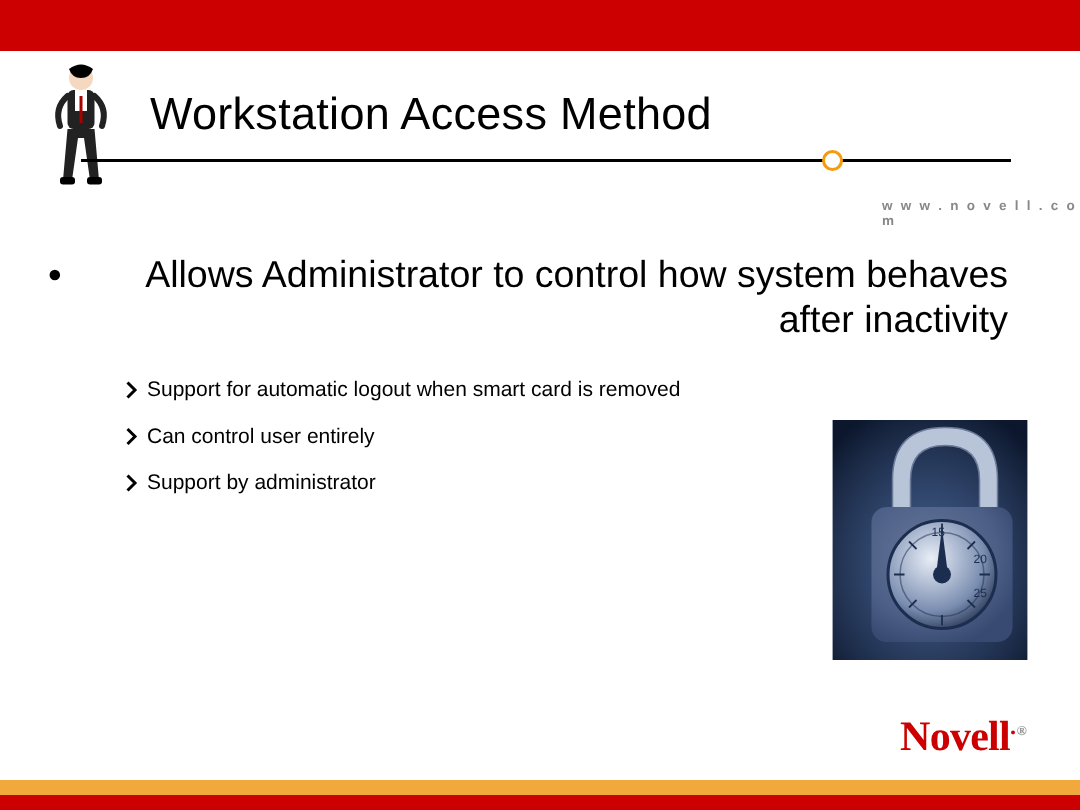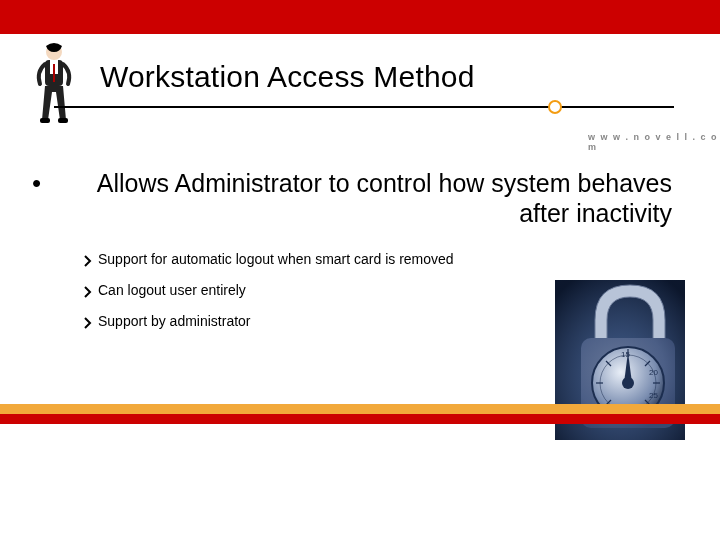--- a/index.html
+++ b/index.html
@@ -1,17 +1,17 @@
 <!DOCTYPE html>
 <html><head>
 <meta charset="utf-8">
 <style>
   * { margin: 0; padding: 0; box-sizing: border-box; }
   html, body { width: 720px; height: 540px; overflow: hidden; font-family: "Trebuchet MS", "Segoe UI", Verdana, sans-serif; background: #fff; }
-  .slide { width: 720px; height: 424px; position: relative; background: #fff; }
+  .slide { width: 720px; height: 540px; position: relative; background: #fff; }
   .top-stripe { position: absolute; top: 0; left: 0; width: 720px; height: 34px; background: #CC0000; }
   .title-area { position: absolute; top: 60px; left: 0; width: 720px; }
   .mascot { position: absolute; top: 42px; left: 30px; width: 48px; height: 88px; }
   .title-text { position: absolute; left: 100px; top: 0; font-size: 30px; font-weight: 400; color: #000; letter-spacing: 0.2px; }
   .title-rule { position: absolute; top: 46px; left: 54px; width: 620px; height: 0; border-top: 2px solid #000; }
   .title-dot { position: absolute; top: 40px; left: 548px; width: 14px; height: 14px; border: 2.5px solid #F39C12; border-radius: 50%; background: #fff; }
   .website { position: absolute; top: 72px; left: 588px; font-size: 9px; letter-spacing: 1.5px; color: #888; font-weight: bold; }
   .content { position: absolute; top: 168px; left: 32px; width: 640px; }
   .bullet-l1 { display: flex; align-items: flex-start; margin-bottom: 18px; }
   .bullet-l1 .dot { font-size: 26px; line-height: 30px; margin-right: 8px; color: #000; }
@@ -66,21 +66,21 @@
       <div class="bullet-l2">
         <span class="arrow"><svg width="8" height="12" viewBox="0 0 8 12">
               <path d="M1 1 L6 6 L1 11" fill="none" stroke="#000" stroke-width="2"></path>
             </svg></span>
         <span class="txt">Support for automatic logout when smart card is removed</span>
       </div>
       <div class="bullet-l2">
         <span class="arrow"><svg width="8" height="12" viewBox="0 0 8 12">
               <path d="M1 1 L6 6 L1 11" fill="none" stroke="#000" stroke-width="2"></path>
             </svg></span>
-        <span class="txt">Can logout user entirely</span>
+        <span class="txt">Can control user entirely</span>
       </div>
       <div class="bullet-l2">
         <span class="arrow"><svg width="8" height="12" viewBox="0 0 8 12">
               <path d="M1 1 L6 6 L1 11" fill="none" stroke="#000" stroke-width="2"></path>
             </svg></span>
         <span class="txt">Support by administrator</span>
       </div>
     </div>
   </div>
 
@@ -116,19 +116,22 @@
         <line x1="51" y1="81" x2="56" y2="86"></line>
       </g>
       <text x="94" y="95" font-size="8" fill="#1C2E50" font-family="Arial">20</text>
       <text x="94" y="118" font-size="8" fill="#1C2E50" font-family="Arial">25</text>
       <text x="66" y="77" font-size="8" fill="#1C2E50" font-family="Arial">15</text>
       <circle cx="73" cy="103" r="6" fill="#1C2E50"></circle>
       <polygon points="73,72 77,103 69,103" fill="#1C2E50"></polygon>
     </svg>
   </div>
 
+  <div class="logo">
+    <span>Novell</span><span class="dot2">.</span><span class="tag">®</span>
+  </div>
 
   <div class="footer">
     <div class="footer-stripe1"></div>
     <div class="footer-stripe2"></div>
   </div>
 
 </div>
 
 </body></html>

